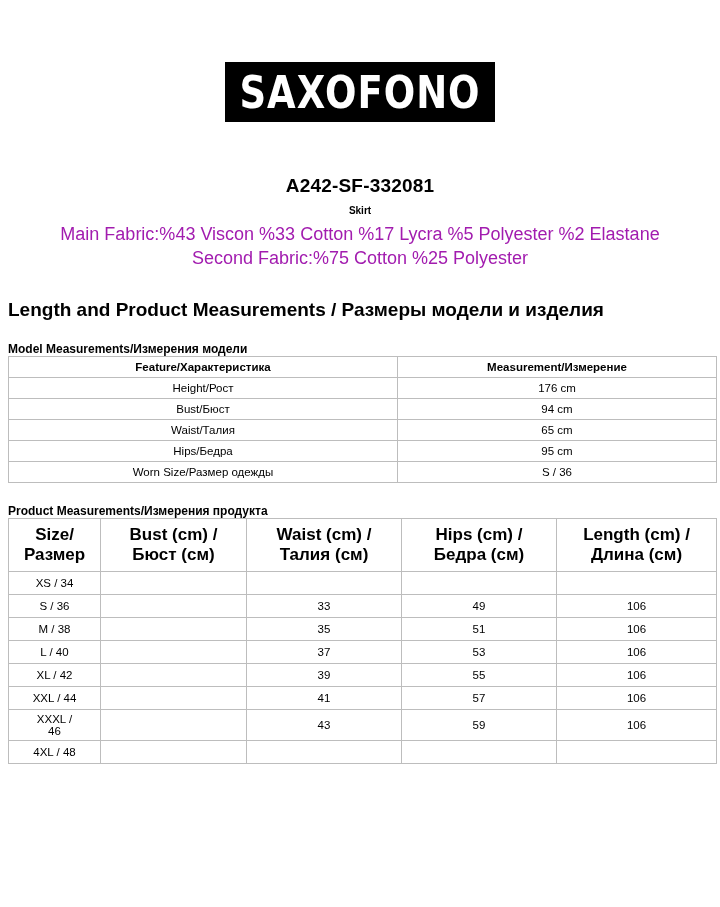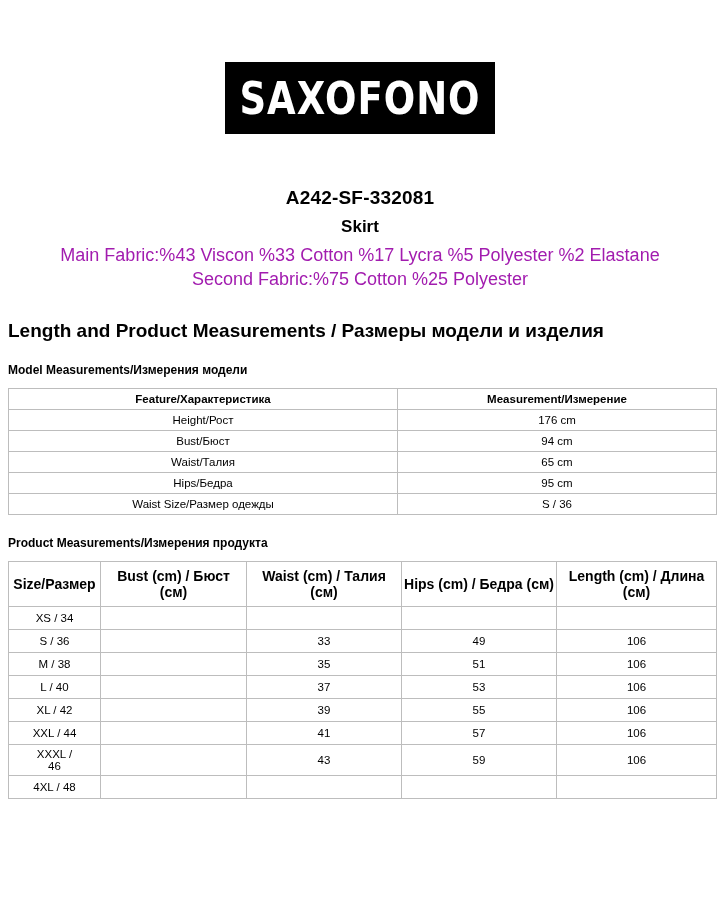--- a/index.html
+++ b/index.html
@@ -24,21 +24,21 @@
 
   
   .logo-wrap {
     display: flex;
     justify-content: center;
     padding-top: 62px;
   }
   .logo-box {
     background: #000000;
     width: 270px;
-    height: 72px;
+    height: 60px;
     display: flex;
     align-items: center;
     justify-content: center;
   }
   .logo-text {
     color: #ffffff;
     font-family: "DejaVu Sans", sans-serif;
     font-size: 37px;
     font-weight: bold;
     letter-spacing: 1px;
@@ -51,21 +51,21 @@
   .title-block {
     text-align: center;
     margin-top: 53px;
   }
   .product-code {
     font-size: 19px;
     font-weight: bold;
     letter-spacing: .2px;
   }
   .product-type {
-    font-size: 17px;
+    font-size: 10px;
     font-weight: bold;
     margin-top: 8px;
   }
   .fabric-line {
     font-size: 18px;
     margin-top: 8px;
     color: #a21caf;
   }
   .fabric-line.second {
     margin-top: 3px;
@@ -82,21 +82,20 @@
     font-size: 12px;
     font-weight: bold;
     margin-top: 21px;
     margin-left: 2px;
   }
 
   
   table {
     border-collapse: collapse;
     width: 708px;
-    margin-top: 11px;
     margin-left: 2px;
     table-layout: fixed;
     border-radius: 9px;
   }
   table th, table td {
     border: 1px solid #bdbdbd;
     font-size: 11.5px;
     padding: 3px 4px;
     text-align: center;
     height: 14px;
@@ -110,22 +109,22 @@
   .model-table col.c2 { width: 319px; }
 
   
   .product-table col.p1 { width: 92px; }
   .product-table col.p2 { width: 146px; }
   .product-table col.p3 { width: 155px; }
   .product-table col.p4 { width: 155px; }
   .product-table col.p5 { width: 160px; }
 
   .product-table th {
-    font-size: 14px;
-    padding: 6px 2px;
+    font-size: 17px;
+    padding: 6px 10px;
   }
   .product-table td {
     height: 16px;
     padding: 3px 20px;
   }
   .product-table td.size-cell {
     text-align: center;
   }
 </style>
 </head>
@@ -172,21 +171,21 @@
       </tr>
       <tr>
         <td>Waist/Талия</td>
         <td>65 cm</td>
       </tr>
       <tr>
         <td>Hips/Бедра</td>
         <td>95 cm</td>
       </tr>
       <tr>
-        <td>Waist Size/Размер одежды</td>
+        <td>Worn Size/Размер одежды</td>
         <td>S / 36</td>
       </tr>
     </tbody>
   </table>
 
   <div class="section-heading-sub">Product Measurements/Измерения продукта</div>
 
   <table class="product-table">
     <colgroup>
         <col class="p1">

